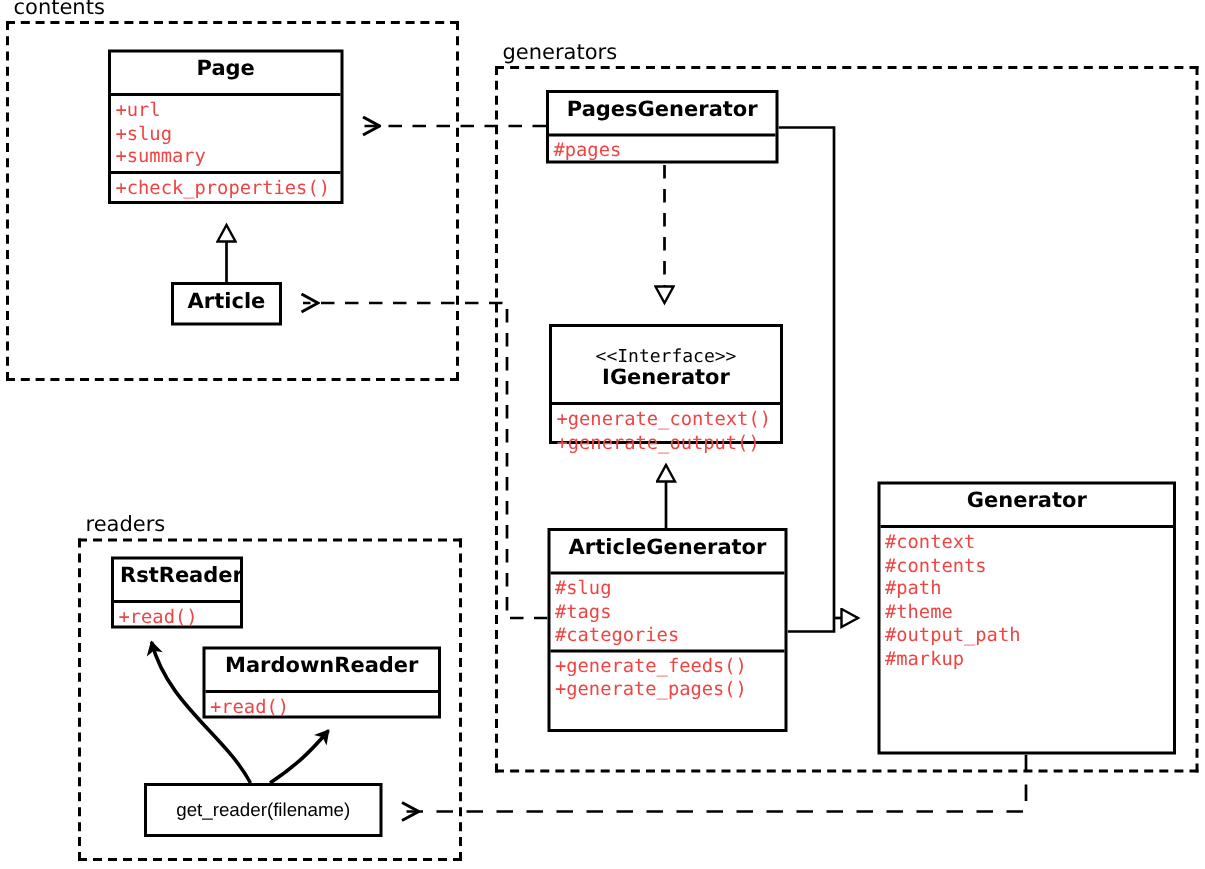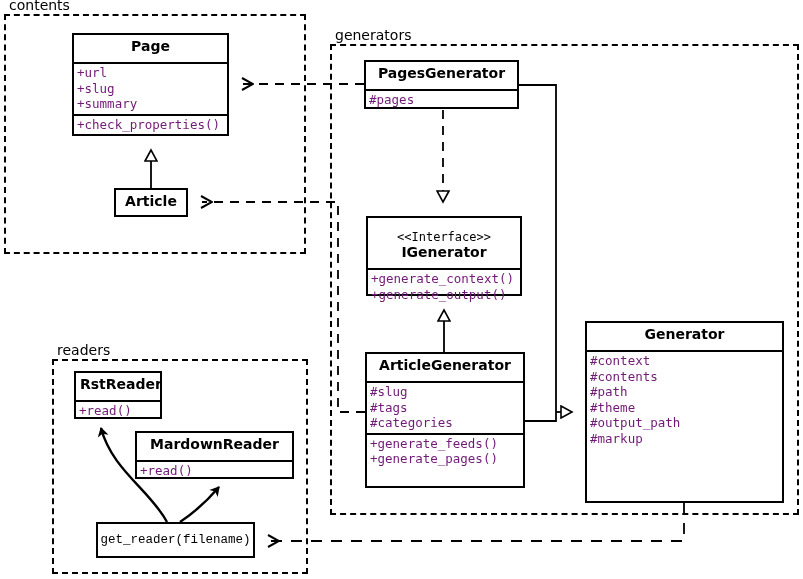--- a/index.html
+++ b/index.html
@@ -9,27 +9,27 @@
   svg.layer{position:absolute;left:0;top:0;width:803px;height:579px;}
 
   
   .uml{position:absolute;border:2px solid #000;background:#fff;box-sizing:border-box;}
   .uml .name{font-weight:bold;text-align:center;font-size:14px;line-height:15px;
              padding:4px 4px 8px 4px;color:#000;white-space:nowrap;}
   .uml .stereo{font-weight:normal;font-size:12px;font-family:"DejaVu Sans Mono",monospace;
                text-align:center;line-height:15px;padding-top:12px;}
   .uml .sep{border-top:2px solid #000;}
   .uml .compartment{padding:1px 13px 2px 3px;font-family:"DejaVu Sans Mono",monospace;
-                    font-size:12.5px;line-height:15.5px;color:#701a75;white-space:nowrap;}
+                    font-size:12.5px;line-height:15.5px;color:#ef4444;white-space:nowrap;}
   .uml .compartment div{white-space:nowrap;}
 
   
   .plainbox{position:absolute;border:2px solid #000;background:#fff;box-sizing:border-box;
             display:flex;align-items:center;justify-content:center;
-            font-family:Liberation Mono, monospace;font-size:12.5px;color:#000;}
+            font-family:Liberation Sans, sans-serif;font-size:12.5px;color:#000;}
 
   
   .pkg{position:absolute;box-sizing:border-box;background:transparent;}
   .pkg .frame{position:absolute;left:0;top:0;right:0;bottom:0;
               border:2px dashed #000;box-sizing:border-box;}
   .pkg-label{position:absolute;font-family:"DejaVu Sans",sans-serif;font-size:14px;
              color:#000;background:#fff;padding:0 3px;white-space:nowrap;}
 </style>
 </head>
 <body>

